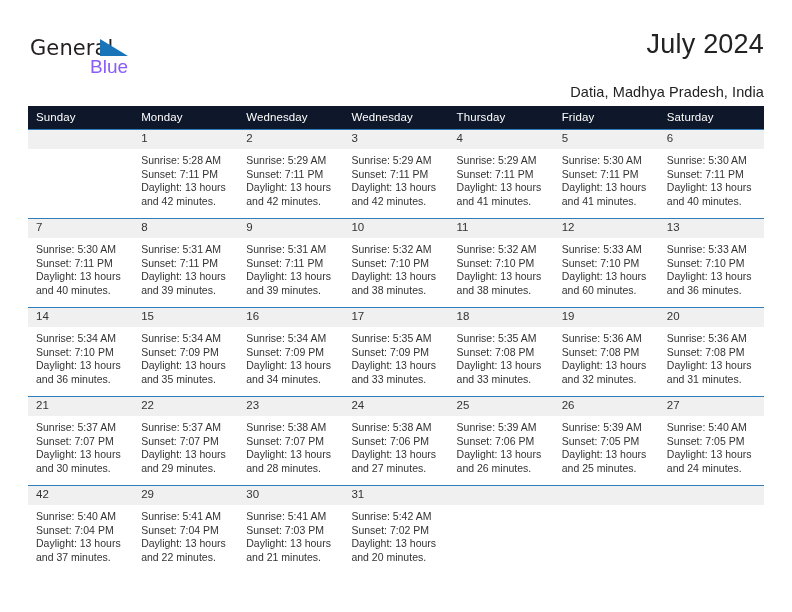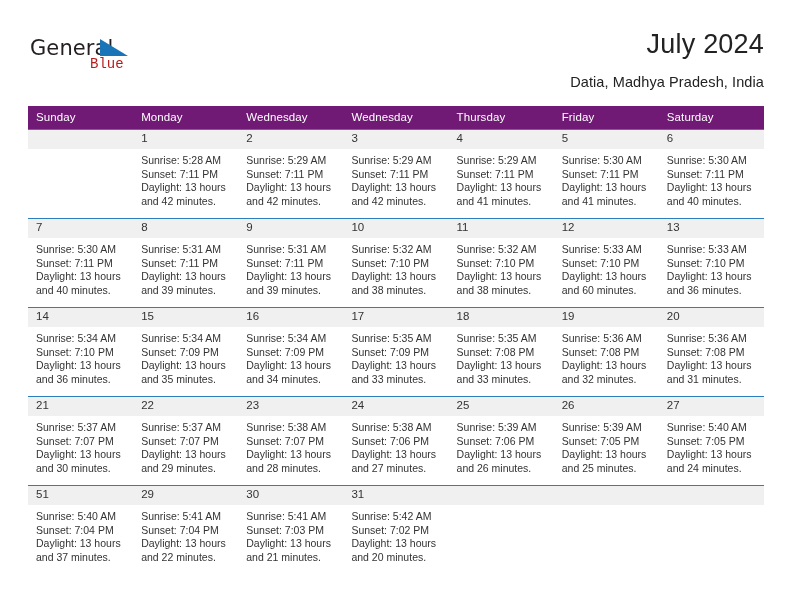--- a/index.html
+++ b/index.html
@@ -42,23 +42,23 @@
     top: 0px;
     font-size: 21px;
     letter-spacing: 0.1px;
     color: #231f20;
     font-family: "DejaVu Sans", sans-serif;
   }
   .brand-blue {
     position: absolute;
     left: 62px;
     top: 20px;
-    font-size: 14px;
-    color: #b91c1c;
-    font-family: Liberation Mono, monospace;
+    font-size: 19px;
+    color: #8b5cf6;
+    font-family: Liberation Sans, sans-serif;
   }
   .brand-triangle {
     position: absolute;
     left: 72px;
     top: 3px;
     width: 0;
     height: 0;
     border-left: 28px solid #1975b8;
     border-top: 17px solid transparent;
   }
@@ -73,35 +73,35 @@
     font-size: 27px;
     color: #222222;
     line-height: 32px;
     font-weight: normal;
     letter-spacing: 0.2px;
   }
   .cal-subtitle {
     font-size: 14.5px;
     color: #222222;
     line-height: 20px;
-    margin-top: 12px;
+    margin-top: 22px;
     letter-spacing: 0.1px;
   }
 
   
   .calendar {
     position: absolute;
     left: 28px;
     top: 106px;
     width: 736px;
     border-collapse: collapse;
     table-layout: fixed;
   }
   .calendar th {
-    background: #701a75;
+    background: #0f172a;
     color: #ffffff;
     font-size: 11.5px;
     font-weight: normal;
     text-align: left;
     padding: 5px 0 6px 8px;
     height: 11px;
     letter-spacing: 0.1px;
   }
   .calendar td {
     vertical-align: top;
@@ -478,21 +478,21 @@
                 <div>Sunset: 7:05 PM</div>
                 <div>Daylight: 13 hours</div>
                 <div>and 24 minutes.</div>
               </div>
             </div>
           </td>
         </tr>
         <tr class="week-row">
           <td>
             <div class="daycell">
-              <div class="daynum-band">51</div>
+              <div class="daynum-band">42</div>
               <div class="info">
                 <div>Sunrise: 5:40 AM</div>
                 <div>Sunset: 7:04 PM</div>
                 <div>Daylight: 13 hours</div>
                 <div>and 37 minutes.</div>
               </div>
             </div>
           </td>
           <td>
             <div class="daycell">

